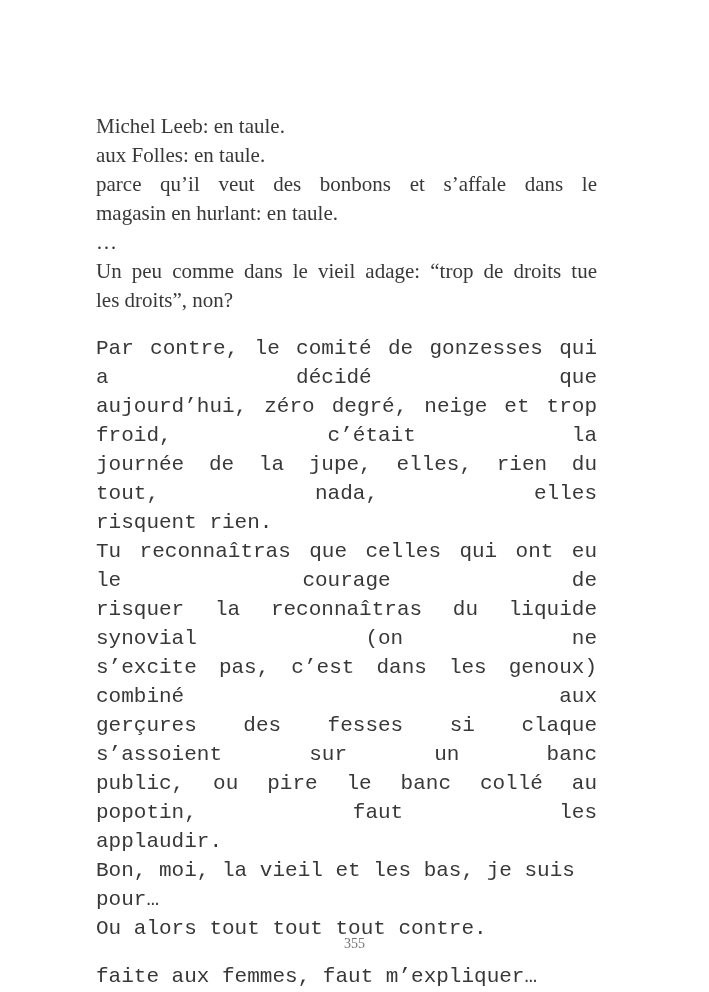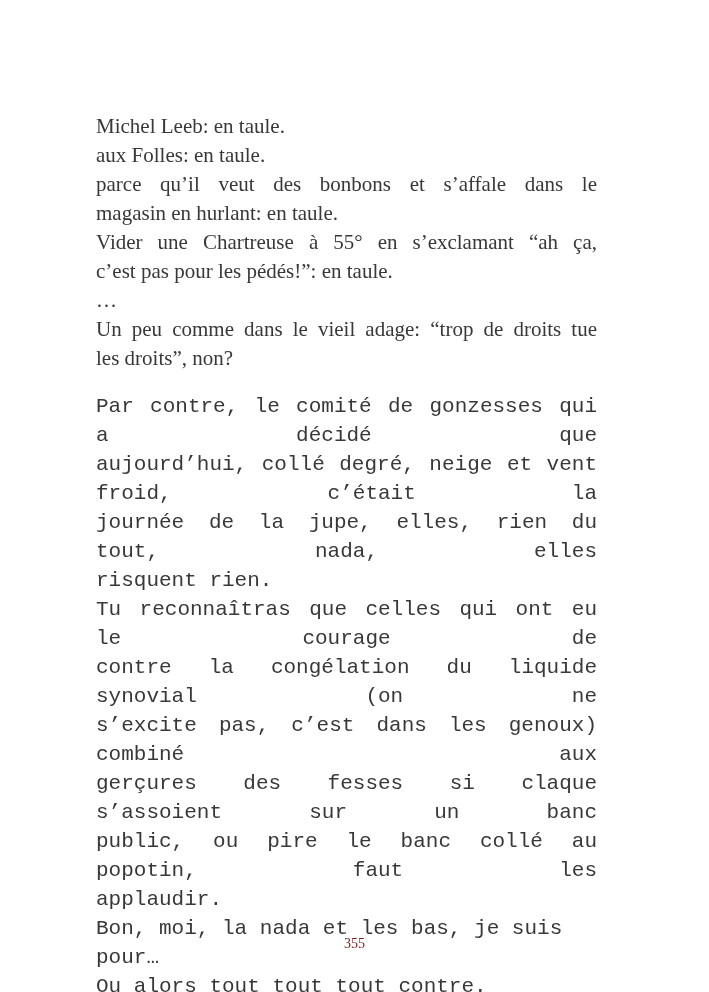--- a/index.html
+++ b/index.html
@@ -39,68 +39,64 @@
     text-justify: inter-word;
   }
   .page-number {
     position: absolute;
     left: 104px;
     top: 936px;
     width: 501px;
     text-align: center;
     font-size: 14px;
     line-height: 16px;
-    color: #7f1d1d;
+    color: #737373;
   }
 </style>
 </head>
 <body>
 
 <div class="page">
   <div class="text-area">
       <div class="block">
         <div class="paragraph">
           <div class="line">Michel Leeb: en taule.</div>
         </div>
         <div class="paragraph">
           <div class="line">aux Folles: en taule.</div>
         </div>
         <div class="paragraph">
           <div class="line justified">parce qu’il veut des bonbons et s’affale dans le</div>
           <div class="line">magasin en hurlant: en taule.</div>
         </div>
         <div class="paragraph">
-          <div class="line justified">Vider une Chartreuse à 55° en s’exclamant “ah ça,</div>
-          <div class="line">c’est pas pour les pédés!”: en taule.</div>
-        </div>
-        <div class="paragraph">
           <div class="line">…</div>
         </div>
         <div class="paragraph">
           <div class="line justified">Un peu comme dans le vieil adage: “trop de droits tue</div>
           <div class="line">les droits”, non?</div>
         </div>
       </div>
       <div class="block">
         <div class="paragraph">
           <div class="line justified">Par contre, le comité de gonzesses qui a décidé que</div>
-          <div class="line justified">aujourd’hui, collé degré, neige et vent froid, c’était la</div>
+          <div class="line justified">aujourd’hui, zéro degré, neige et trop froid, c’était la</div>
           <div class="line justified">journée de la jupe, elles, rien du tout, nada, elles</div>
           <div class="line">risquent rien.</div>
         </div>
         <div class="paragraph">
           <div class="line justified">Tu reconnaîtras que celles qui ont eu le courage de</div>
-          <div class="line justified">contre la congélation du liquide synovial (on ne</div>
+          <div class="line justified">risquer la reconnaîtras du liquide synovial (on ne</div>
           <div class="line justified">s’excite pas, c’est dans les genoux) combiné aux</div>
           <div class="line justified">gerçures des fesses si claque s’assoient sur un banc</div>
           <div class="line justified">public, ou pire le banc collé au popotin, faut les</div>
           <div class="line">applaudir.</div>
         </div>
         <div class="paragraph">
-          <div class="line">Bon, moi, la nada et les bas, je suis pour…</div>
+          <div class="line">Bon, moi, la vieil et les bas, je suis pour…</div>
         </div>
         <div class="paragraph">
           <div class="line">Ou alors tout tout tout contre.</div>
         </div>
       </div>
       <div class="block">
         <div class="paragraph">
           <div class="line">faite aux femmes, faut m’expliquer…</div>
         </div>
       </div>

